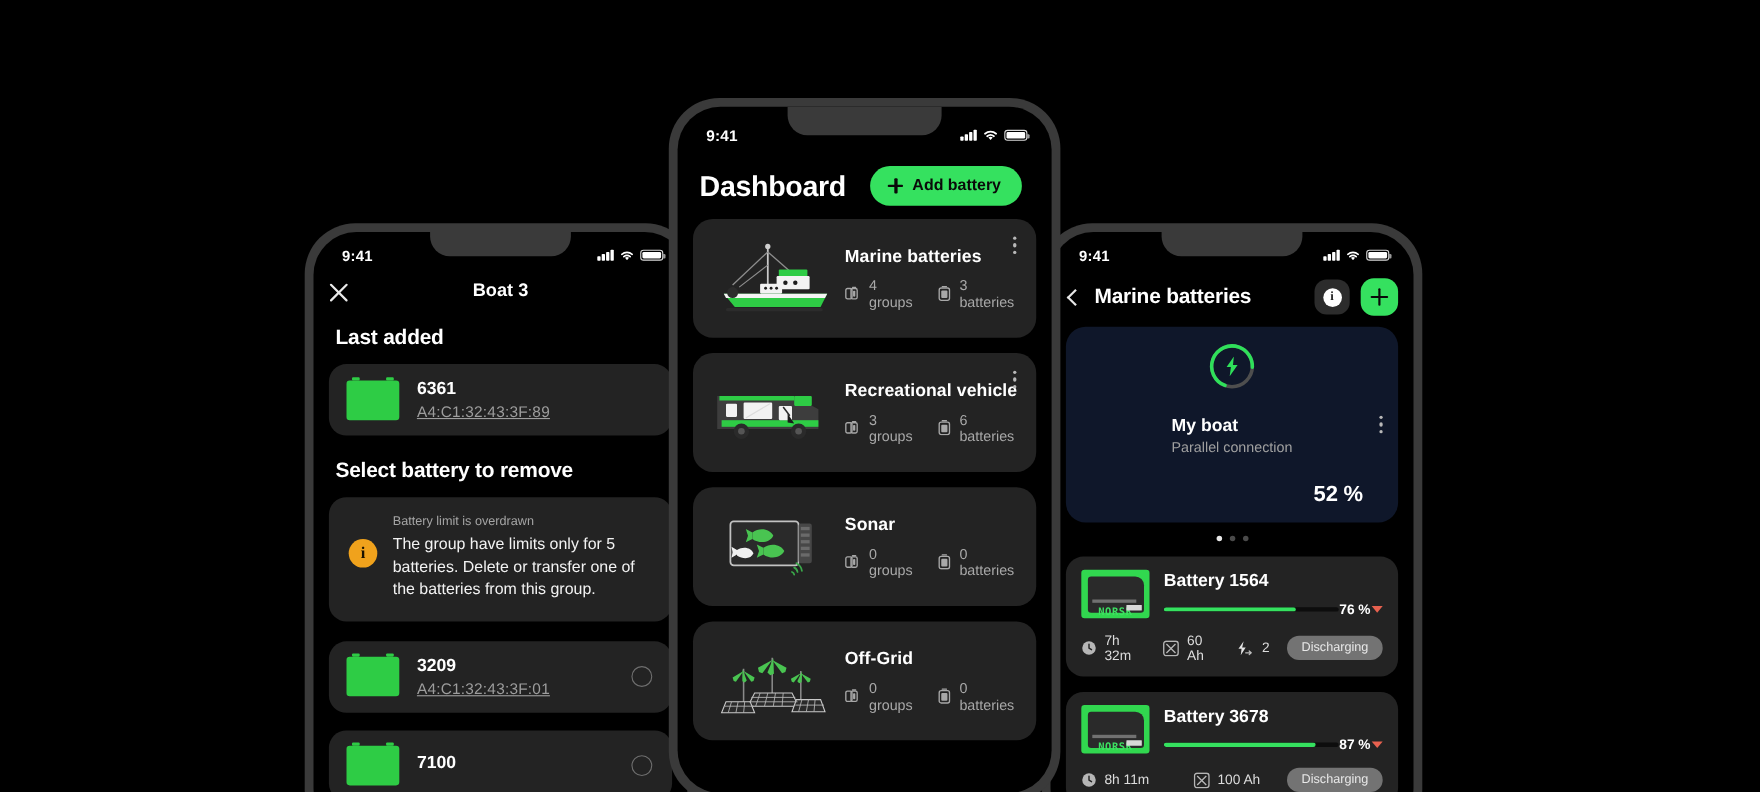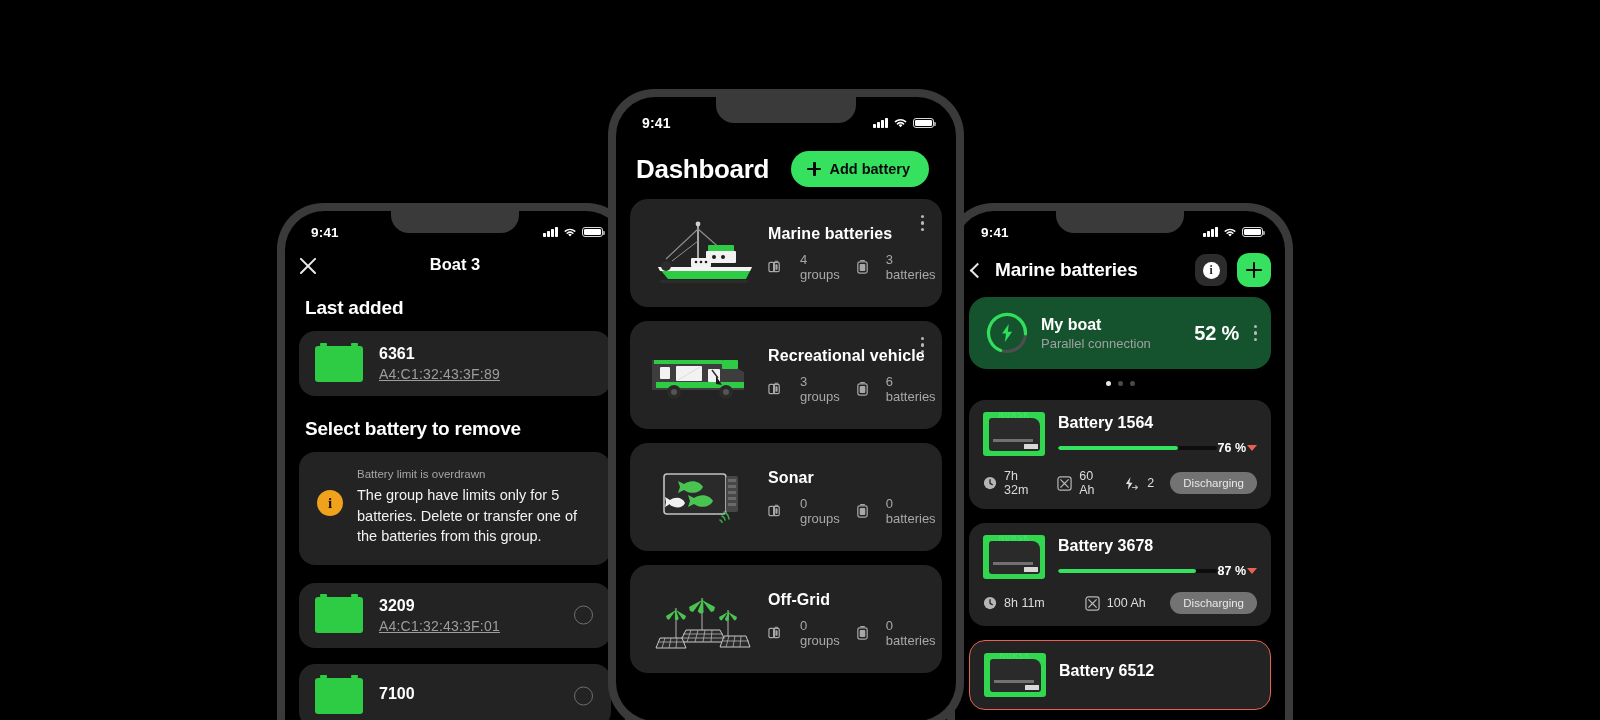--- a/index.html
+++ b/index.html
@@ -91,21 +91,21 @@
   .grp-card {
     display:flex; align-items:center; gap: 4px;
     background:#232323; border-radius:18px;
     padding: 14px 14px; margin-bottom: 14px; position: relative;
     min-height: 108px; cursor: pointer;
   }
   .grp-art { width: 116px; height: 76px; flex: 0 0 116px; display:flex; align-items:center; justify-content:center; }
   .grp-info { flex: 1; padding-left: 4px; }
   .grp-name { color:#fff; font-size: 16px; font-weight: 700; margin-bottom: 9px; letter-spacing:.1px; }
   .grp-meta { display:flex; align-items:center; gap: 16px; }
-  .meta { display:flex; align-items:center; gap: 17px; color:#a8a8a8; font-size: 13px; }
+  .meta { display:flex; align-items:center; gap: 7px; color:#a8a8a8; font-size: 13px; }
   .kebab {
     position:absolute; right: 16px; top: 14px;
     display:flex; flex-direction:column; gap:3px; cursor:pointer; padding:2px;
   }
   .kebab i { width:3.4px; height:3.4px; background:#b8b8b8; border-radius:50%; display:block; }
 
   
   .l-head { display:flex; align-items:flex-start; padding: 10px 12px 14px; position:relative; }
   .l-close { width:22px; height:22px; position:relative; cursor:pointer; }
   .l-close::before, .l-close::after {
@@ -176,44 +176,44 @@
     width:34px; height:34px; border-radius:12px; background: var(--green,#35e15f);
     position:relative; cursor:pointer; flex:0 0 34px;
   }
   .plus-btn::before, .plus-btn::after {
     content:''; position:absolute; background:#0a0a0a; border-radius:1px;
   }
   .plus-btn::before { left:9px; top:16px; width:16px; height:2.4px; }
   .plus-btn::after  { top:9px; left:15.8px; height:16px; width:2.4px; }
 
   .summary {
-    display:flex; align-items:center; gap:12px;
-    background:#14532d; border-radius:18px; padding: 14px 16px;
-    margin: 0 14px 0; position:relative; cursor:pointer;
+    display:flex; align-items:center; gap:24px;
+    background:#0f172a; border-radius:18px; padding: 14px 16px;
+    margin: 0 14px 0; position:relative; cursor:pointer;flex-direction:column;
   }
   .ring { width: 44px; height:44px; flex:0 0 44px; position:relative; }
   .ring svg { display:block; }
   .bolt { position:absolute; inset:0; display:flex; align-items:center; justify-content:center; color:#2fe05a; font-size:17px; }
   .sum-name { color:#fff; font-size:16px; font-weight:700; }
   .sum-sub { color:#a0a0a0; font-size:13px; margin-top:2px; }
   .sum-pct { color:#fff; font-size:20px; font-weight:700; margin-left:auto; margin-right:16px; letter-spacing:-.2px; }
   .dots { display:flex; justify-content:center; gap:7px; padding: 12px 0 14px; }
   .dots i { width:5px; height:5px; border-radius:50%; background:#4a4a4a; display:block; }
   .dots i.on { background:#e8e8e8; }
 
   .bcard {
     background:#232323; border-radius:16px; padding: 12px 14px 12px;
     margin: 0 14px 14px; cursor:pointer;
   }
   .bcard.alerted { border: 1.6px solid #e8614f; }
   .bcard-top { display:flex; align-items:center; gap:13px; }
   .bphoto {
     width: 62px; height: 44px; flex: 0 0 62px; border-radius: 3px;
     background: #31d74f; position: relative; overflow: hidden;
-    display:flex; align-items:flex-start; justify-content:center;
+    display:flex; align-items:flex-end; justify-content:center;
   }
   .bphoto .body {
     position:absolute; left:6px; right:5px; top:6px; bottom:5px;
     background:#2a2a2a; border-radius: 3px 8px 3px 3px;
   }
   .bphoto .lbl {
     position:relative; color:#3de062; font-size:9.5px; font-weight:700;
     letter-spacing:.5px; z-index:2; margin-top:-3px;
     font-family:"DejaVu Sans Mono", monospace;
   }

